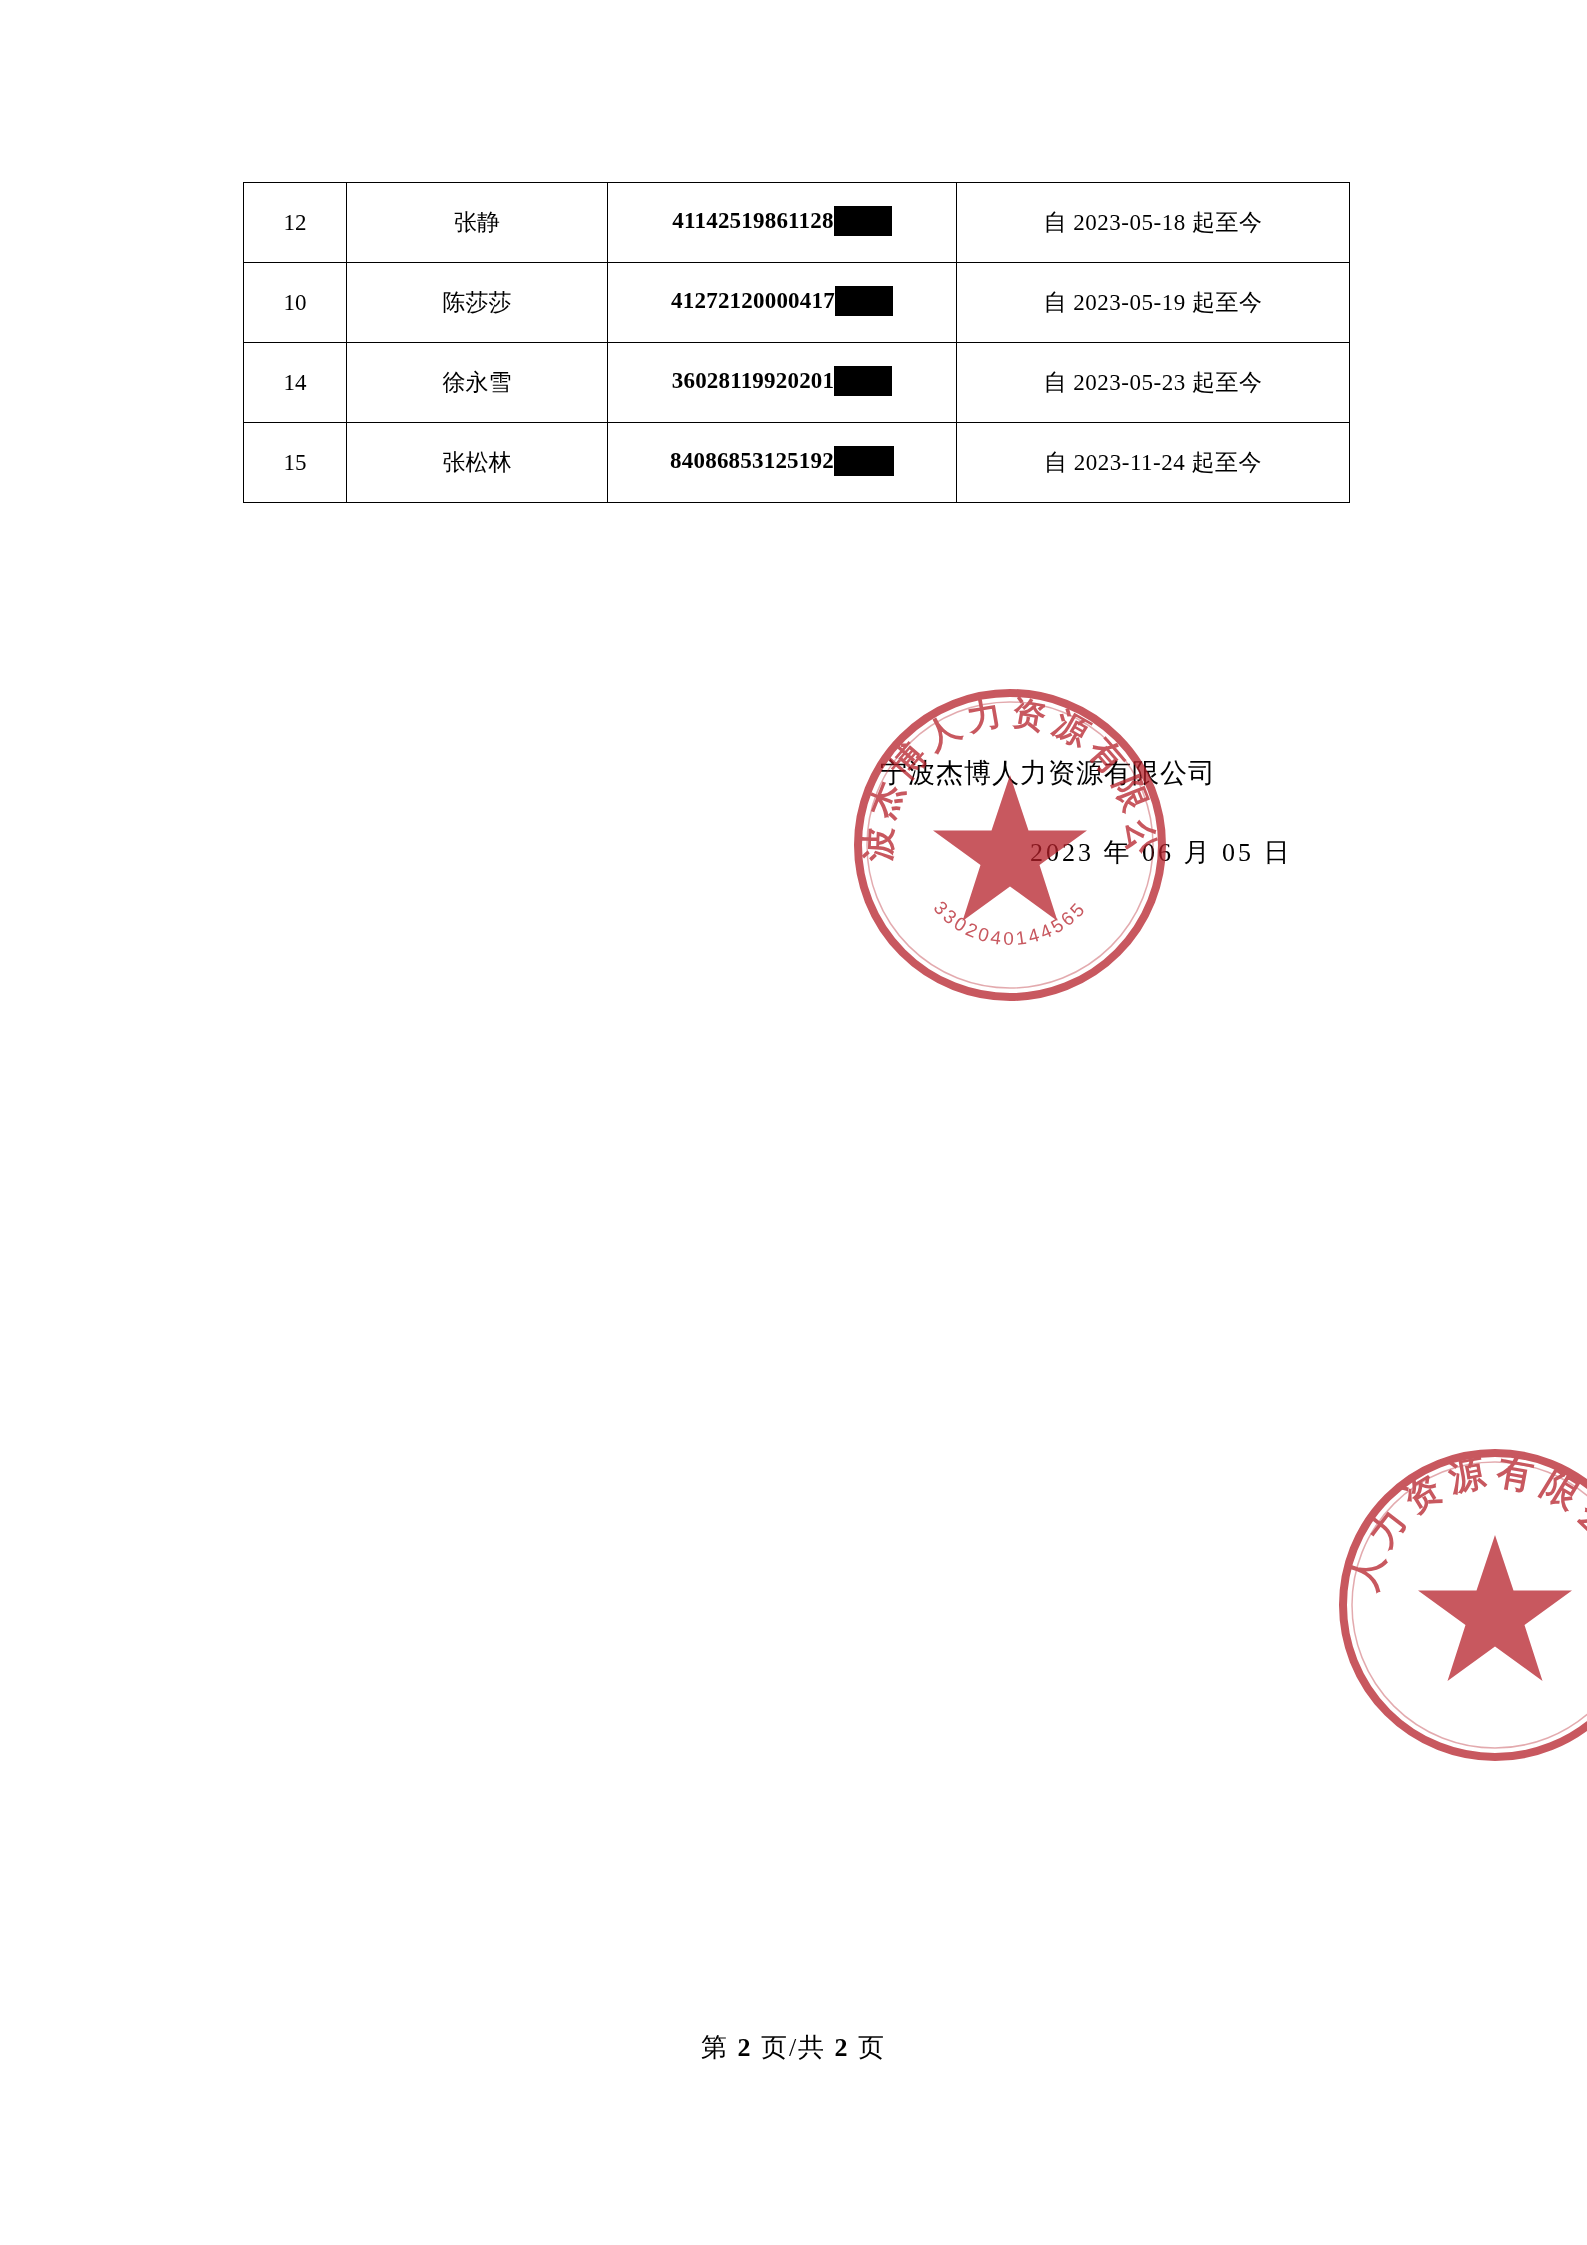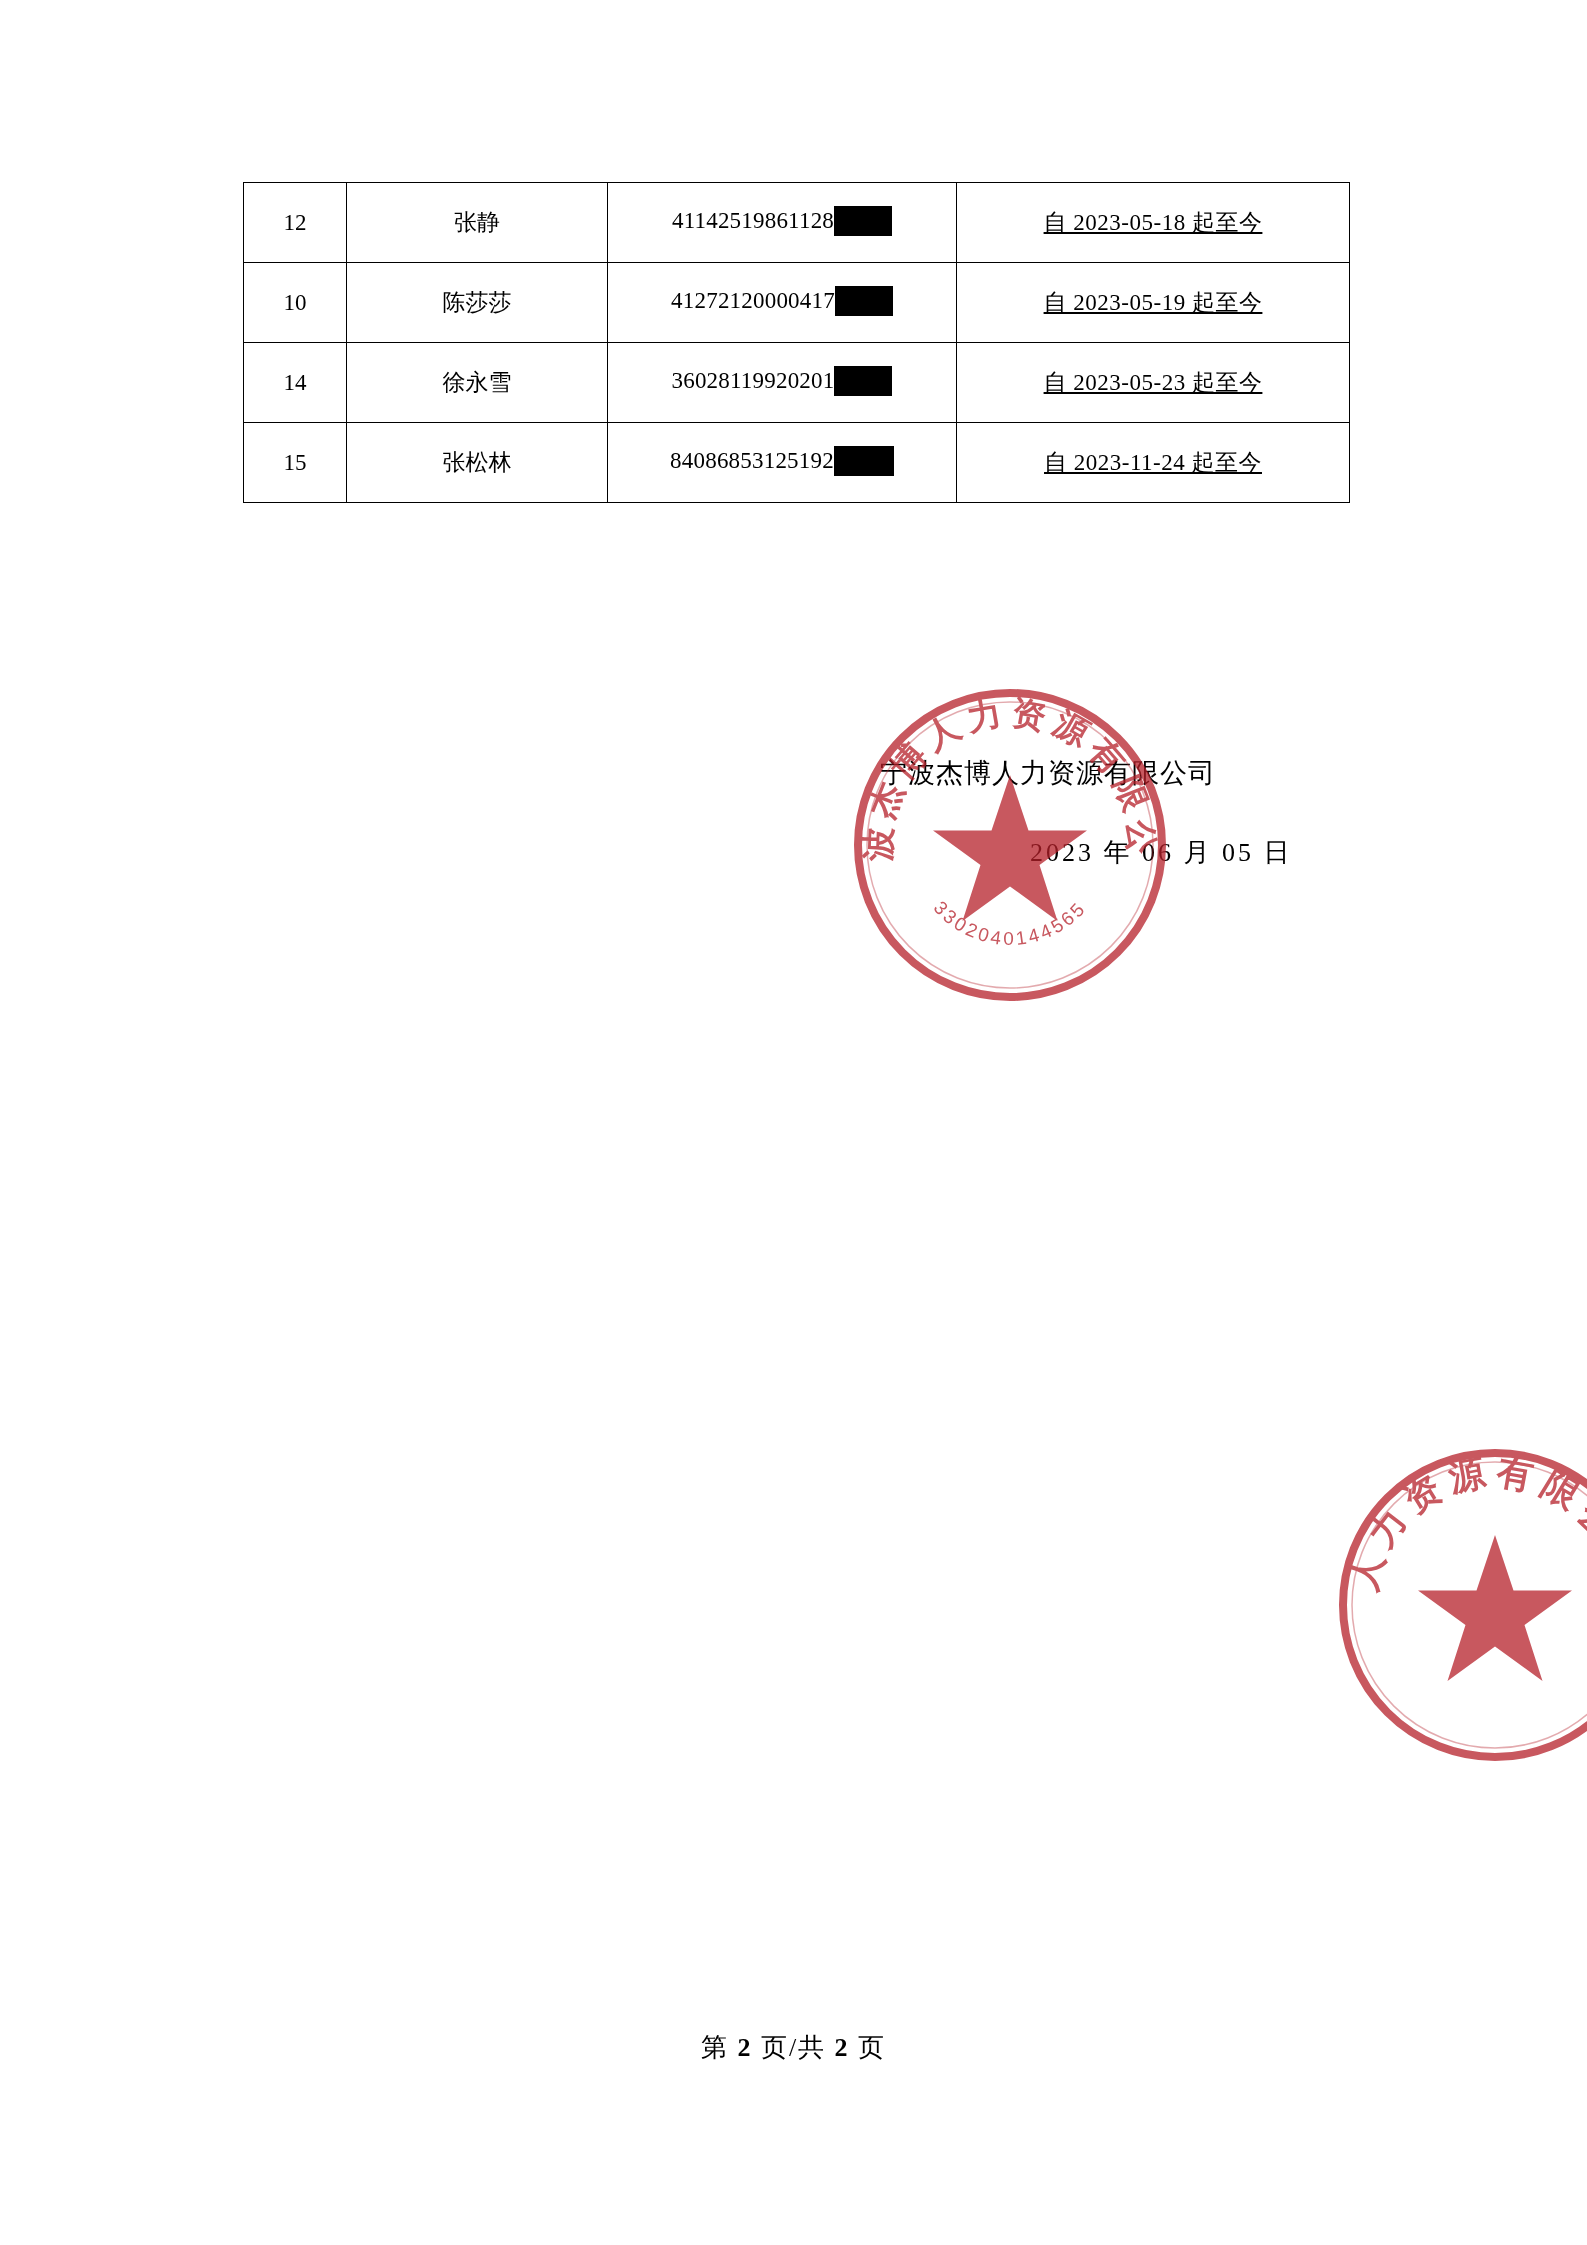--- a/index.html
+++ b/index.html
@@ -37,38 +37,39 @@
   }
   .col-idx   { width: 102px; }
   .col-name  { width: 260px; }
   .col-id    { width: 348px; }
   .col-date  { width: 392px; }
 
   .idcell {
     text-align: left;
     padding-left: 36px;
     white-space: nowrap;
+    font-weight: bold;
   }
   .idnum {
     font-size: 23px;
     letter-spacing: 0.2px;
   }
   .redact {
     display: inline-block;
     background: #000000;
     height: 30px;
     vertical-align: middle;
     position: relative;
     top: -2px;
   }
   .r-w58 { width: 58px; }
   .r-w60 { width: 60px; }
   .r-w54 { width: 54px; }
 
-  .date-cell { font-size: 23px; letter-spacing: 0.5px; text-decoration: underline; }
+  .date-cell { font-size: 23px; letter-spacing: 0.5px; }
   .date-cell.big { font-size: 28px; }
 
   
   .sig-block {
     position: absolute;
     left: 880px;
     top: 755px;
     width: 460px;
     text-align: left;
   }

